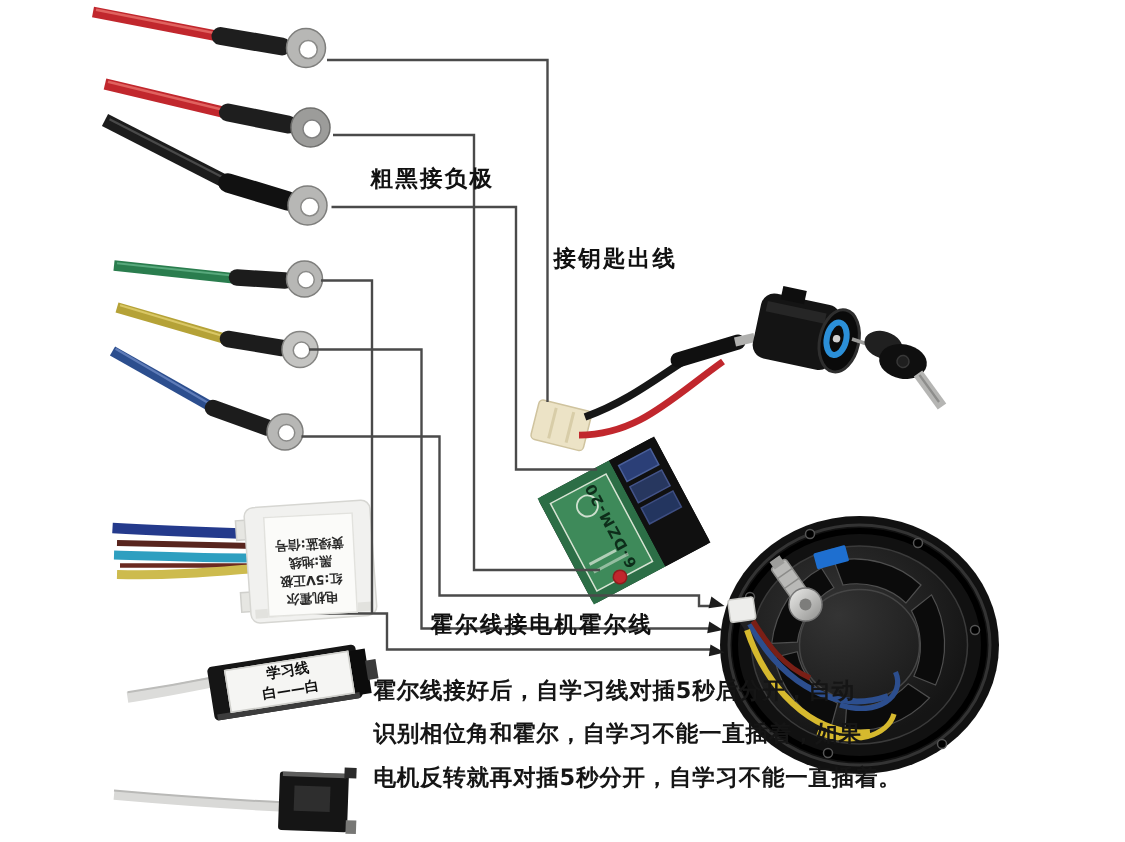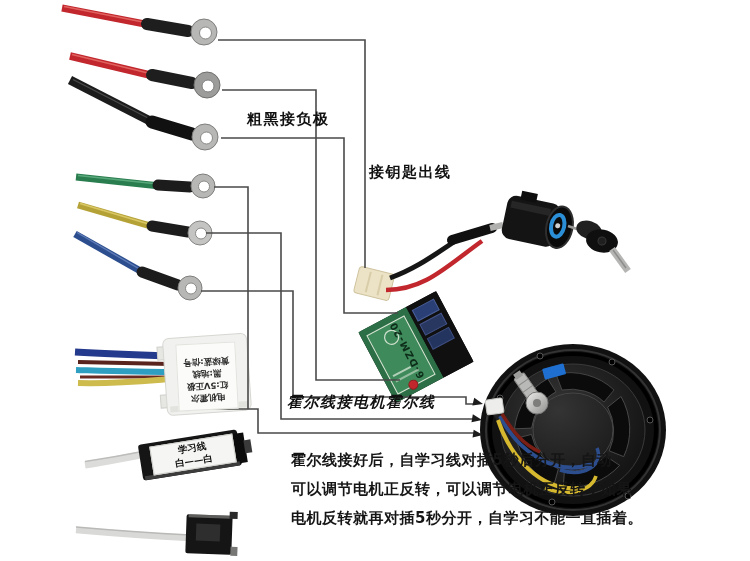--- a/index.html
+++ b/index.html
@@ -8,23 +8,23 @@
   svg.layer{position:absolute;left:0;top:0;}
   #scene{z-index:1;}
   #annot{z-index:2;}
   #annot polyline{fill:none;stroke:var(--line);stroke-width:1.6px;}
   #annot path.arrow{fill:#1c1c1c;stroke:none;}
   .lbl{position:absolute;z-index:3;font-weight:bold;font-size:15px;color:var(--label-text);
        white-space:nowrap;letter-spacing:1.5px;}
   #lbl-red{left:247px;top:60px;}
   #lbl-black{left:247px;top:110px;text-align:right;}
   #lbl-key{left:369px;top:163px;text-align:center;}
-  #lbl-hall{left:287px;top:393px;font-style:italic;}
+  #lbl-hall{left:287px;top:407px;}
   .instructions{position:absolute;z-index:3;left:249px;top:446px;width:270px;
-       font-size:15px;font-weight:bold;line-height:29px;letter-spacing:0.5px;color:#151515;white-space:nowrap;margin-left:42px;}
+       font-size:15px;font-weight:bold;line-height:29px;letter-spacing:0.5px;color:#151515;white-space:nowrap;}
   .hall-note{position:absolute;z-index:3;left:177px;top:343px;width:58px;height:60px;
        transform:rotate(177deg);background:#fbfbf9;border:1px solid #e2e2de;
        font-size:8.5px;line-height:12px;font-weight:bold;color:#2a2a2a;text-align:center;padding-top:5px;}
   .learn-note{position:absolute;z-index:3;left:151px;top:440px;width:82px;height:27px;
        transform:rotate(-9deg);background:#f5f5f3;border:1px solid #cfcfcb;
        font-size:9.5px;line-height:13px;font-weight:bold;color:#111;text-align:center;}
 </style>
 </head>
 <body>
 
@@ -234,17 +234,17 @@
     <div>黄绿蓝:信号</div>
   </div>
 
   <div class="learn-note">
     <div>学习线</div>
     <div>白——白</div>
   </div>
 
   <div class="instructions">
     <div>霍尔线接好后，自学习线对插5秒后分开，自动</div>
-    <div>可以调节电机正反转，可以调节电机正反转，如果</div>
+    <div>识别相位角和霍尔，自学习不能一直插着，如果</div>
     <div>电机反转就再对插5秒分开，自学习不能一直插着。</div>
   </div>
 
 </div>
 
 </body></html>

